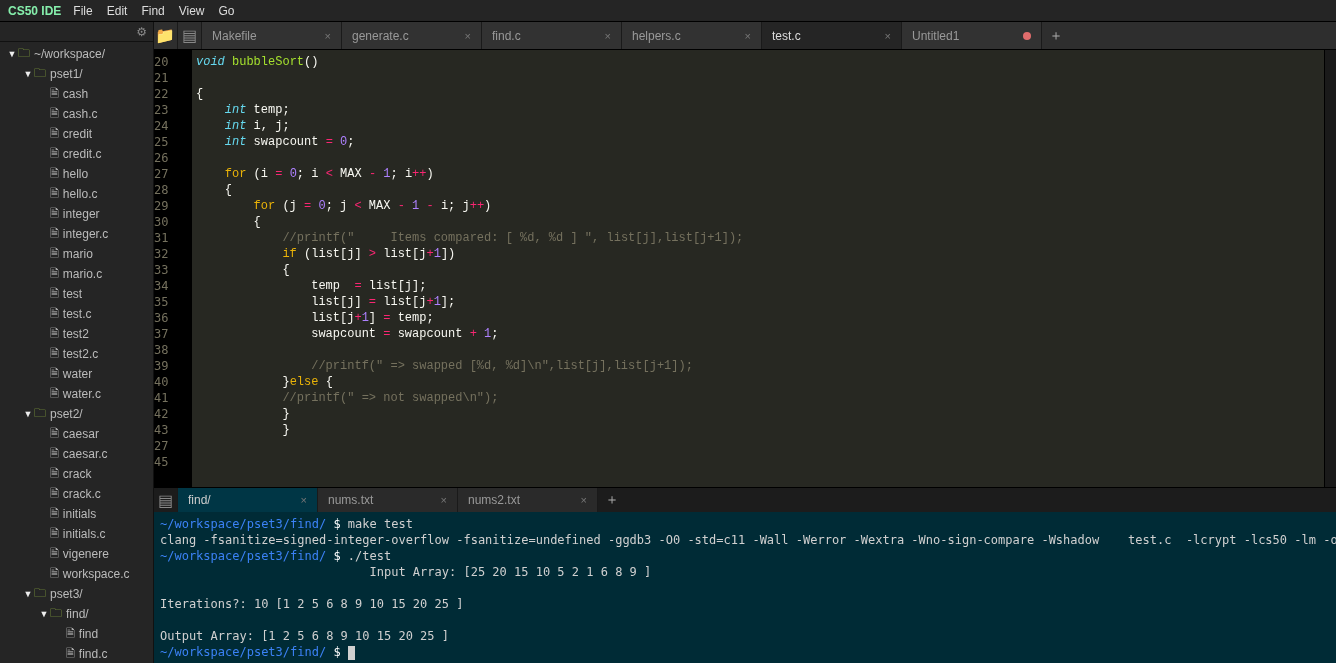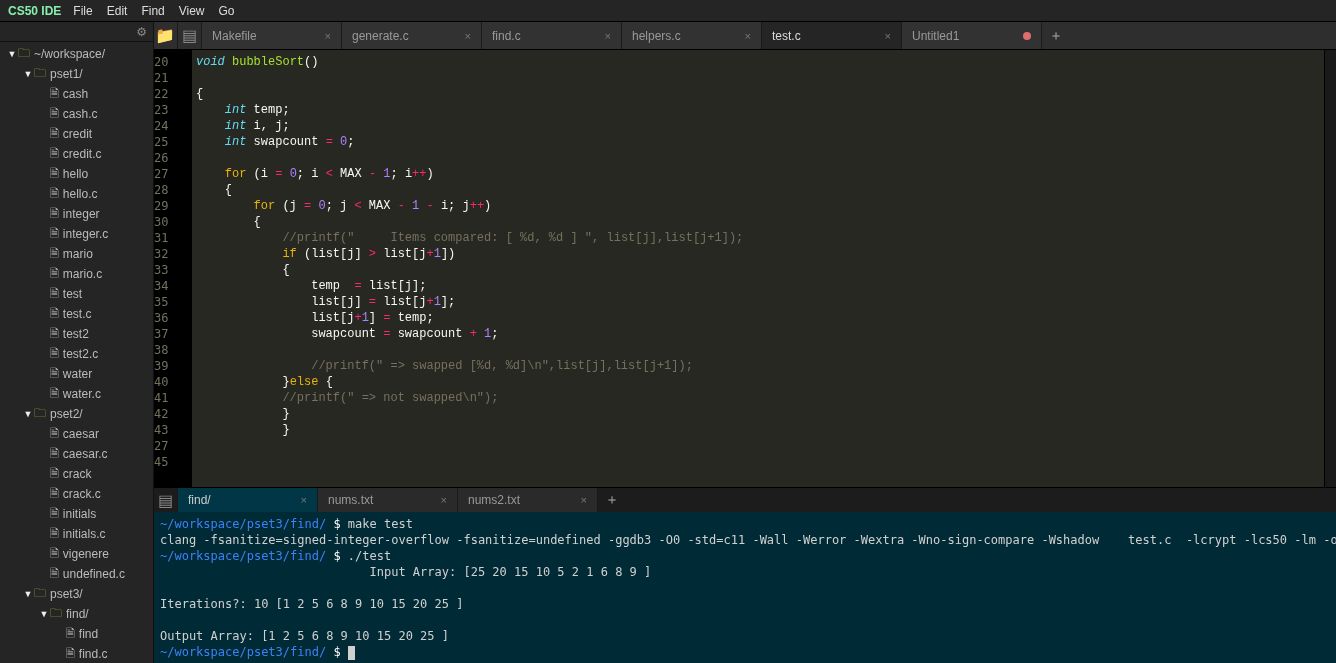--- a/index.html
+++ b/index.html
@@ -356,21 +356,21 @@
           <span class="label">initials.c</span>
         </div>
         <div class="tree-item" style="padding-left: 38px;">
           <span class="chev"></span>
           <span class="icon-file">🗎</span>
           <span class="label">vigenere</span>
         </div>
         <div class="tree-item" style="padding-left: 38px;">
           <span class="chev"></span>
           <span class="icon-file">🗎</span>
-          <span class="label">undefined.c</span>
+          <span class="label">workspace.c</span>
         </div>
         <div class="tree-item" style="padding-left: 22px;">
           <span class="chev">▼</span>
           <span class="icon-folder">🗀</span>
           <span class="label">pset3/</span>
         </div>
         <div class="tree-item" style="padding-left: 38px;">
           <span class="chev">▼</span>
           <span class="icon-folder">🗀</span>
           <span class="label">find/</span>

